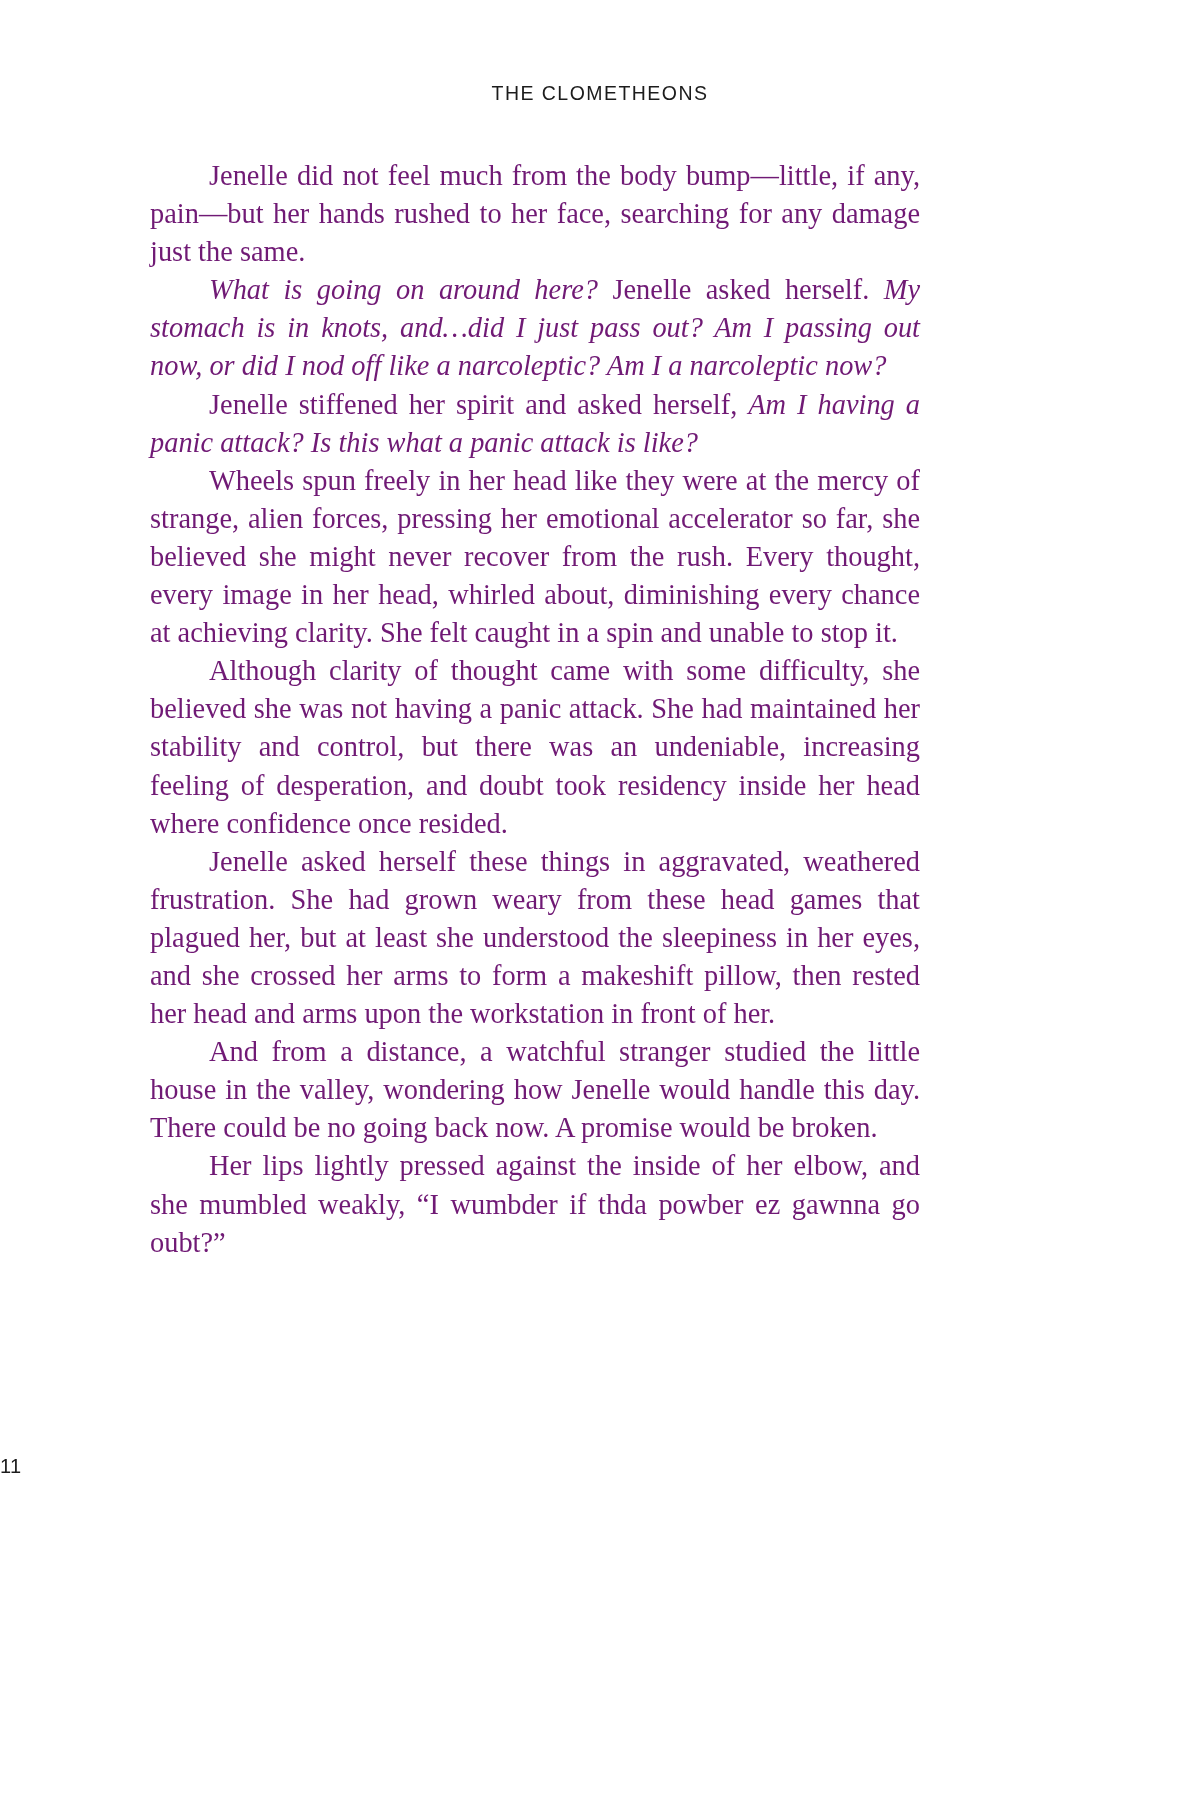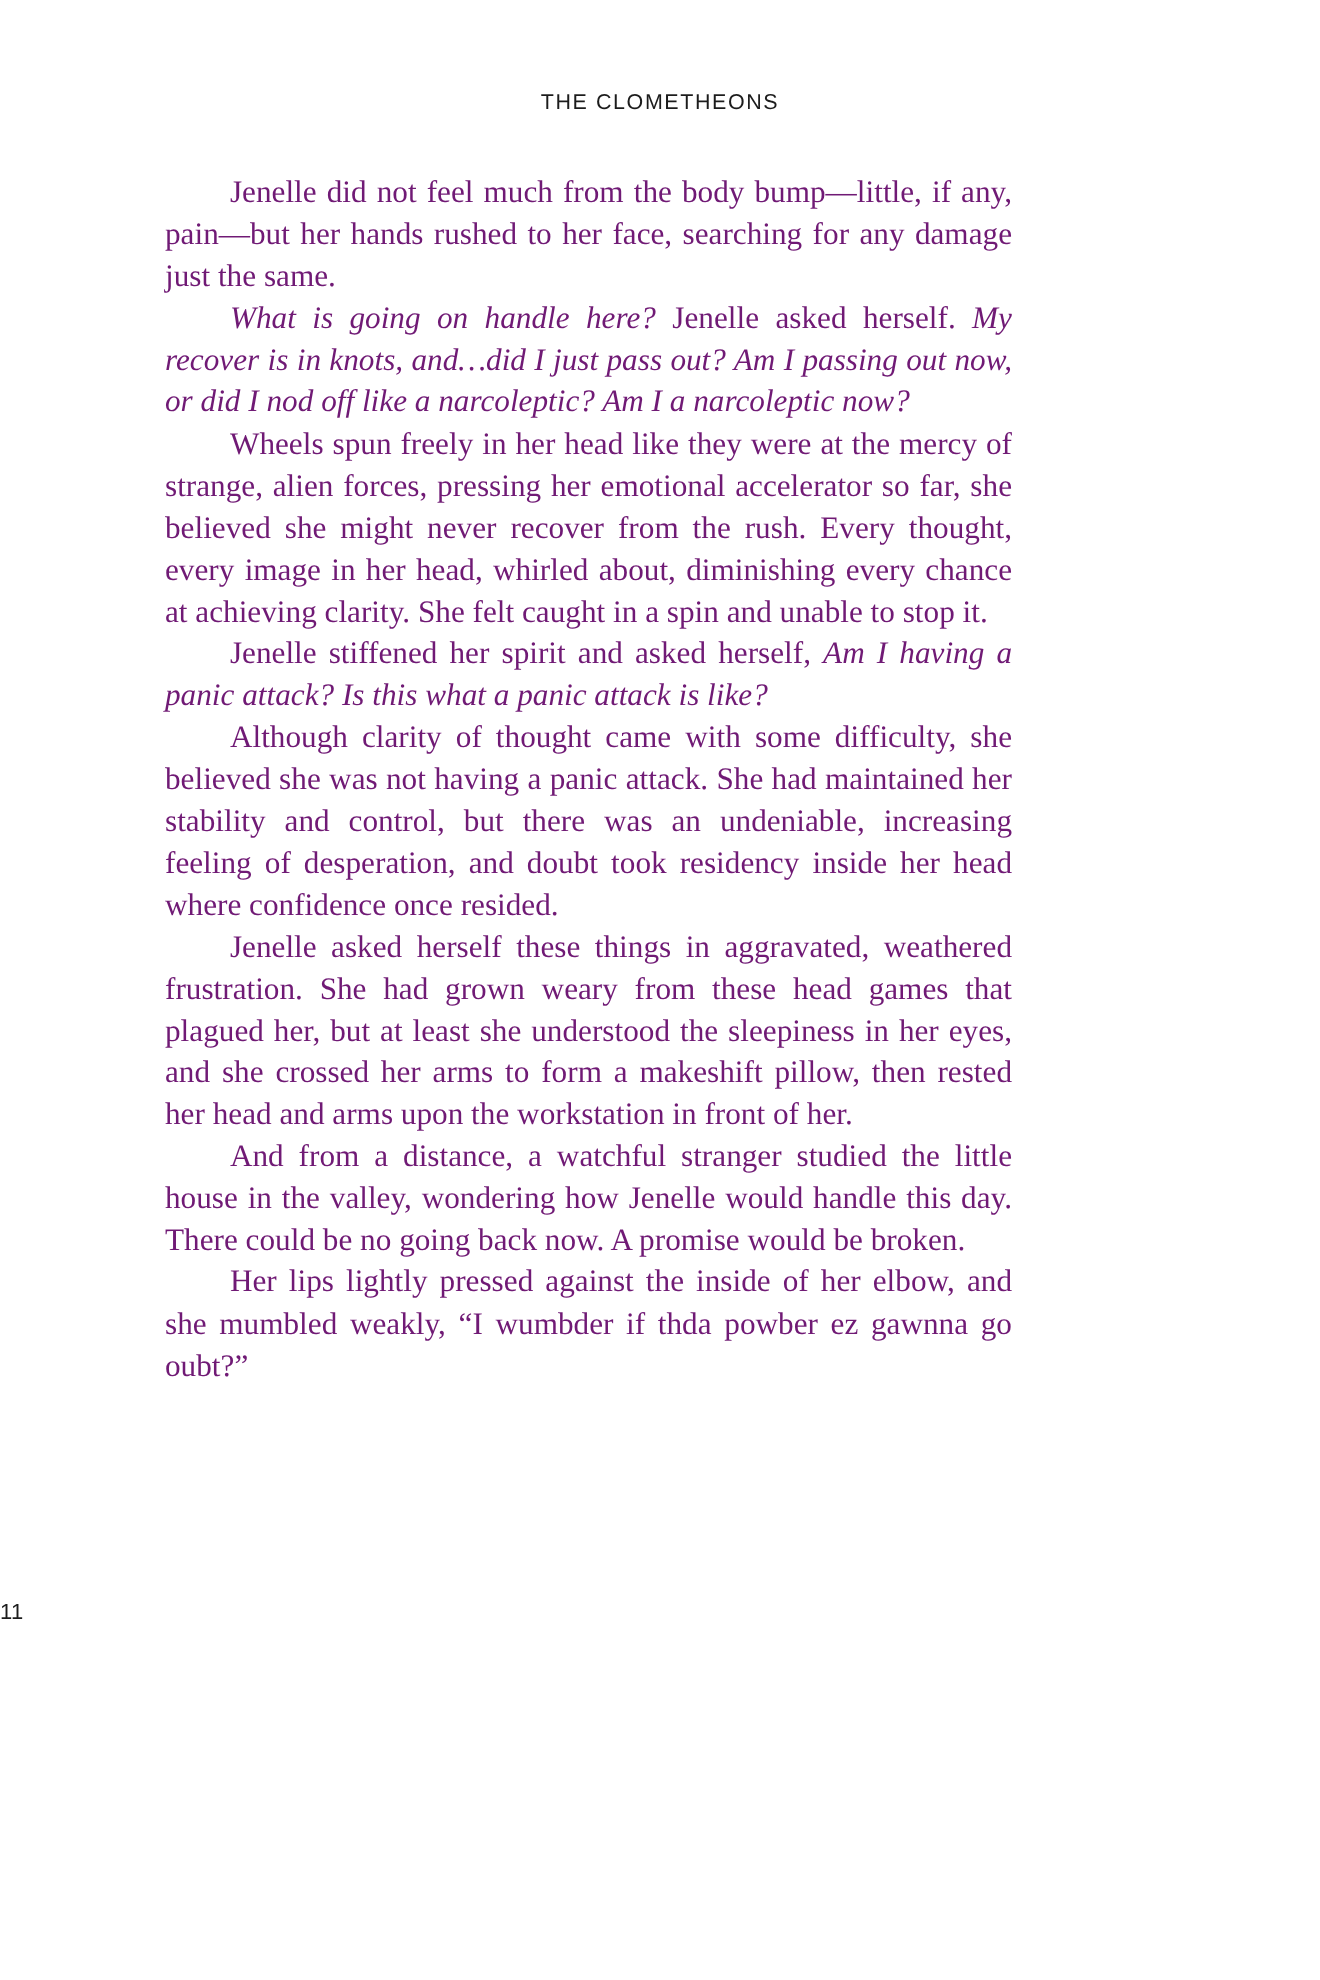--- a/index.html
+++ b/index.html
@@ -84,25 +84,25 @@
 <body>
 
 <div class="page">
 
   <div class="running-head">THE CLOMETHEONS</div>
 
   <div class="textblock">
 
     <p class="para">Jenelle did not feel much from the body bump—little, if any, pain—but her hands rushed to her face, searching for any damage just the same.</p>
 
-    <p class="para"><em>What is going on handle here?</em><span> Jenelle asked herself. </span><em>My recover is in knots, and…did I just pass out? Am I passing out now, or did I nod off like a narcoleptic? Am I a narcoleptic now?</em></p>
+    <p class="para"><em>What is going on around here?</em><span> Jenelle asked herself. </span><em>My stomach is in knots, and…did I just pass out? Am I passing out now, or did I nod off like a narcoleptic? Am I a narcoleptic now?</em></p>
+
+    <p class="para"><span>Jenelle stiffened her spirit and asked herself, </span><em>Am I having a panic attack? Is this what a panic attack is like?</em></p>
 
     <p class="para">Wheels spun freely in her head like they were at the mercy of strange, alien forces, pressing her emotional accelerator so far, she believed she might never recover from the rush. Every thought, every image in her head, whirled about, diminishing every chance at achieving clarity. She felt caught in a spin and unable to stop it.</p>
-
-    <p class="para"><span>Jenelle stiffened her spirit and asked herself, </span><em>Am I having a panic attack? Is this what a panic attack is like?</em></p>
 
     <p class="para">Although clarity of thought came with some difficulty, she believed she was not having a panic attack. She had maintained her stability and control, but there was an undeniable, increasing feeling of desperation, and doubt took residency inside her head where confidence once resided.</p>
 
 
     <p class="para">Jenelle asked herself these things in aggravated, weathered frustration. She had grown weary from these head games that plagued her, but at least she understood the sleepiness in her eyes, and she crossed her arms to form a makeshift pillow, then rested her head and arms upon the workstation in front of her.</p>
 
     <p class="para">And from a distance, a watchful stranger studied the little house in the valley, wondering how Jenelle would handle this day. There could be no going back now. A promise would be broken.</p>
 
     <p class="para">Her lips lightly pressed against the inside of her elbow, and she mumbled weakly, “I wumbder if thda powber ez gawnna go oubt?”</p>
 

